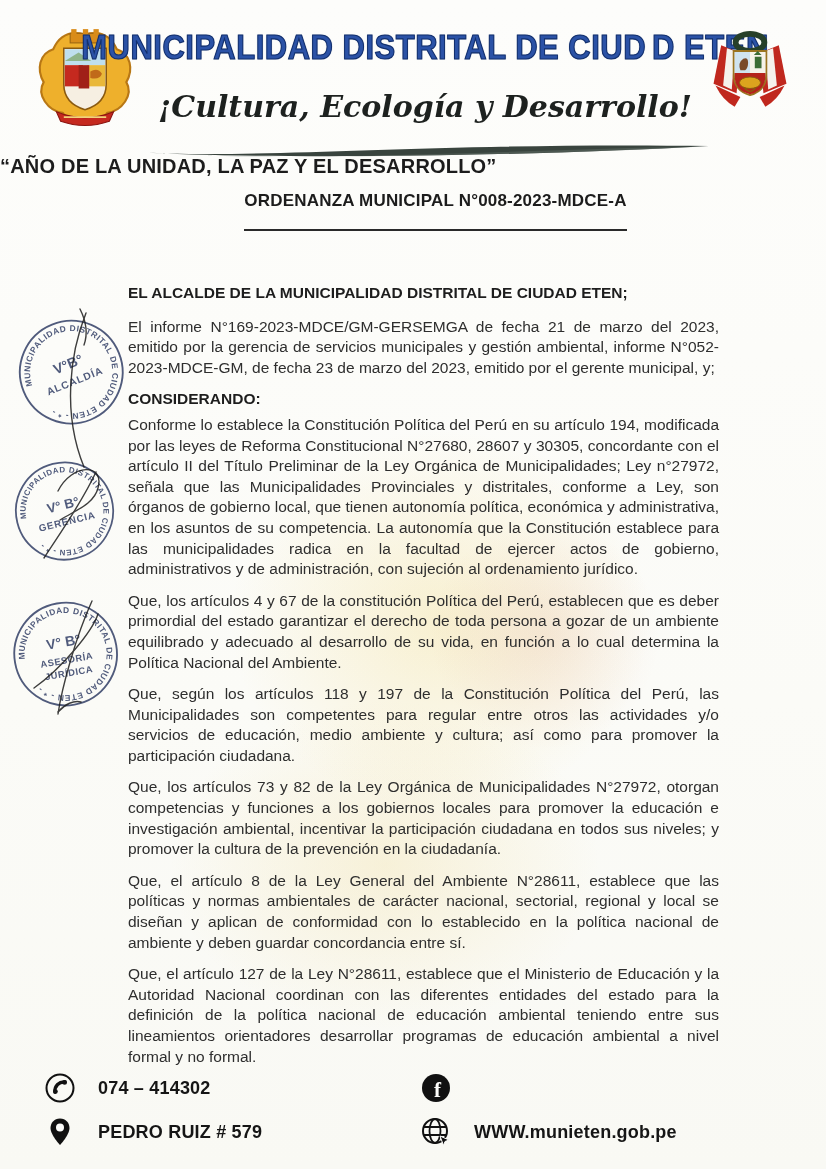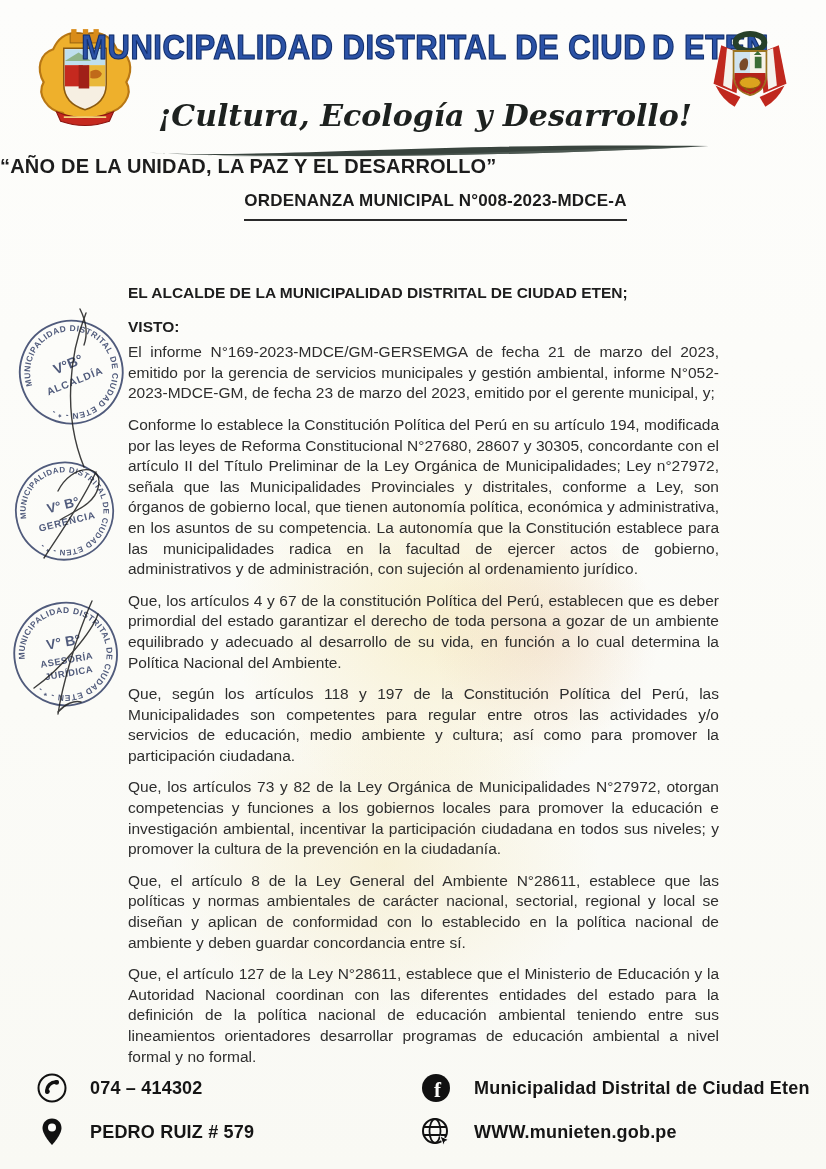--- a/index.html
+++ b/index.html
@@ -9,29 +9,29 @@
 
   
   .arms-left{position:absolute;left:32px;top:24px;width:106px;height:112px;}
   .arms-right{position:absolute;left:702px;top:28px;width:96px;height:96px;}
   .head-center{position:absolute;left:145px;top:30px;width:560px;text-align:center;}
   .main-title{font-weight:800;font-size:31px;letter-spacing:.5px;color:#2b52a6;
               -webkit-text-stroke:1px #13306e;text-shadow:0 0 1px #13306e;
               transform:scaleY(1.12);white-space:nowrap;display:flex;align-items:center;justify-content:center;gap:2px;}
   .dome-ico{width:27px;height:27px;display:inline-block;margin:0 1px;}
   .slogan{font-family:"DejaVu Serif","Liberation Serif",serif;font-style:italic;font-weight:600;
-          font-size:30px;color:#1d211f;margin-top:32px;}
+          font-size:30px;color:#1d211f;margin-top:23px;}
   .swoosh{position:absolute;left:133px;top:138px;width:580px;height:26px;}
 
   
   .motto{position:absolute;left:0;top:155px;width:100%;text-align:left;font-weight:bold;
          font-size:20px;color:#1c1c1c;letter-spacing:.2px;}
   .ordinance-wrap{position:absolute;left:0;top:191px;width:100%;text-align:center;}
   .ordinance{display:inline-block;font-weight:bold;font-size:17px;color:#1c1c1c;
-             border-bottom:2px solid #2a2a2a;padding-bottom:8px;letter-spacing:.2px;margin-left:45px;}
+             border-bottom:2px solid #2a2a2a;padding-bottom:18px;letter-spacing:.2px;margin-left:45px;}
   .dateline{position:absolute;right:106px;top:240px;font-size:16px;color:#3a3a3a;}
 
   
   main{position:absolute;left:128px;top:283px;width:591px;}
   main p{margin:0 0 11px 0;font-size:15.5px;line-height:20.6px;text-align:justify;color:#2e2e2e;}
   p.hd{font-weight:bold;color:#1d1d1d;margin-bottom:13px;text-align:left;}
   p.hd2{font-weight:bold;color:#1d1d1d;margin-bottom:5px;text-align:left;}
 
   
   .wm{position:absolute;pointer-events:none;border-radius:50%;}
@@ -51,21 +51,21 @@
   .ringtxt{font-family:"Liberation Sans",sans-serif;font-size:9px;font-weight:bold;
            letter-spacing:.6px;fill:#39456b;}
   .ctr1{font-size:15px;font-weight:bold;fill:#39456b;}
   .ctr2{font-size:11px;font-weight:bold;letter-spacing:1px;fill:#39456b;}
   .ctr3{font-size:10px;font-weight:bold;letter-spacing:.6px;fill:#39456b;}
   .sig-overlay{position:absolute;left:0;top:295px;width:180px;height:480px;overflow:visible;}
 
   
   footer{position:absolute;left:0;top:1068px;width:100%;}
   .f-col{position:absolute;top:0;}
-  .f-left{left:36px;}
+  .f-left{left:44px;}
   .f-right{left:420px;}
   .f-row{display:flex;align-items:center;gap:22px;height:40px;margin-bottom:4px;}
   .f-ico{width:32px;height:32px;flex:0 0 32px;}
   .f-label{font-weight:bold;font-size:18px;color:#151515;letter-spacing:.2px;white-space:nowrap;}
 </style>
 </head>
 <body>
 
 <div class="page">
 
@@ -128,22 +128,22 @@
     <path d="M60,17 C220,23 420,10 560,9 C430,16 200,21 60,17 Z" fill="#5a665f" opacity=".6"></path>
   </svg>
 
   <div class="motto">“AÑO DE LA UNIDAD, LA PAZ Y EL DESARROLLO”</div>
   <div class="ordinance-wrap">
     <span class="ordinance">ORDENANZA MUNICIPAL N°008-2023-MDCE-A</span>
   </div>
 
   <main>
     <p class="hd">EL ALCALDE DE LA MUNICIPALIDAD DISTRITAL DE CIUDAD ETEN;</p>
-    <p class="hd2">VISTO:</p>
     <p>El informe N°169-2023-MDCE/GM-GERSEMGA de fecha 21 de marzo del 2023, emitido por la gerencia de servicios municipales y gestión ambiental, informe N°052-2023-MDCE-GM, de fecha 23 de marzo del 2023, emitido por el gerente municipal, y;</p>
+    <p class="hd2">CONSIDERANDO:</p>
     <p>Conforme lo establece la Constitución Política del Perú en su artículo 194, modificada por las leyes de Reforma Constitucional N°27680, 28607 y 30305, concordante con el artículo II del Título Preliminar de la Ley Orgánica de Municipalidades; Ley n°27972, señala que las Municipalidades Provinciales y distritales, conforme a Ley, son órganos de gobierno local, que tienen autonomía política, económica y administrativa, en los asuntos de su competencia. La autonomía que la Constitución establece para las municipalidades radica en la facultad de ejercer actos de gobierno, administrativos y de administración, con sujeción al ordenamiento jurídico.</p>
     <p>Que, los artículos 4 y 67 de la constitución Política del Perú, establecen que es deber primordial del estado garantizar el derecho de toda persona a gozar de un ambiente equilibrado y adecuado al desarrollo de su vida,  en función a lo cual determina la Política Nacional del Ambiente.</p>
     <p>Que, según los artículos 118 y 197 de la Constitución Política del Perú, las Municipalidades son competentes para regular entre otros las actividades y/o servicios de educación, medio ambiente y cultura; así como para promover la participación ciudadana.</p>
     <p>Que, los artículos 73 y 82 de la Ley Orgánica de Municipalidades N°27972, otorgan competencias y funciones a los gobiernos locales para promover la educación e investigación ambiental, incentivar la participación ciudadana en todos sus niveles; y promover la cultura de la prevención en la ciudadanía.</p>
     <p>Que, el artículo 8 de la Ley General del Ambiente N°28611, establece que las políticas y normas ambientales de carácter nacional, sectorial, regional y local se diseñan y aplican de conformidad con lo establecido en la política nacional de ambiente y deben guardar concordancia entre sí.</p>
     <p>Que, el artículo 127 de la Ley N°28611, establece que el Ministerio de Educación y la Autoridad Nacional coordinan con las diferentes entidades del estado para la definición de la política nacional de educación ambiental teniendo entre sus lineamientos orientadores desarrollar programas de educación ambiental a nivel formal y no formal.</p>
   </main>
 
   <div class="stamp st1">
     <svg width="112" height="112" viewBox="0 0 120 120">
@@ -204,21 +204,20 @@
         </svg>
         <span class="f-label">PEDRO RUIZ # 579</span>
       </div>
     </div>
     <div class="f-col f-right">
       <div class="f-row">
         <svg class="f-ico" viewBox="0 0 32 32">
           <circle cx="16" cy="16" r="14" fill="#111"></circle>
           <text x="17.5" y="25" text-anchor="middle" font-family="Liberation Serif,serif" font-weight="bold" font-size="21" fill="#fdfdfb">f</text>
         </svg>
-        <span class="f-label">Municipalidad Distrital de Ciudad Eten</span>
       </div>
       <div class="f-row">
         <svg class="f-ico" viewBox="0 0 32 32">
           <circle cx="15" cy="15" r="12" fill="none" stroke="#111" stroke-width="2"></circle>
           <ellipse cx="15" cy="15" rx="5.5" ry="12" fill="none" stroke="#111" stroke-width="1.8"></ellipse>
           <path d="M3.5,11 h23 M3.5,19 h23" stroke="#111" stroke-width="1.8"></path>
           <path d="M20,20 l9,4 -4,1.5 -1.5,4 Z" fill="#111" stroke="#fdfdfb" stroke-width="1"></path>
         </svg>
         <span class="f-label">WWW.munieten.gob.pe</span>
       </div>

